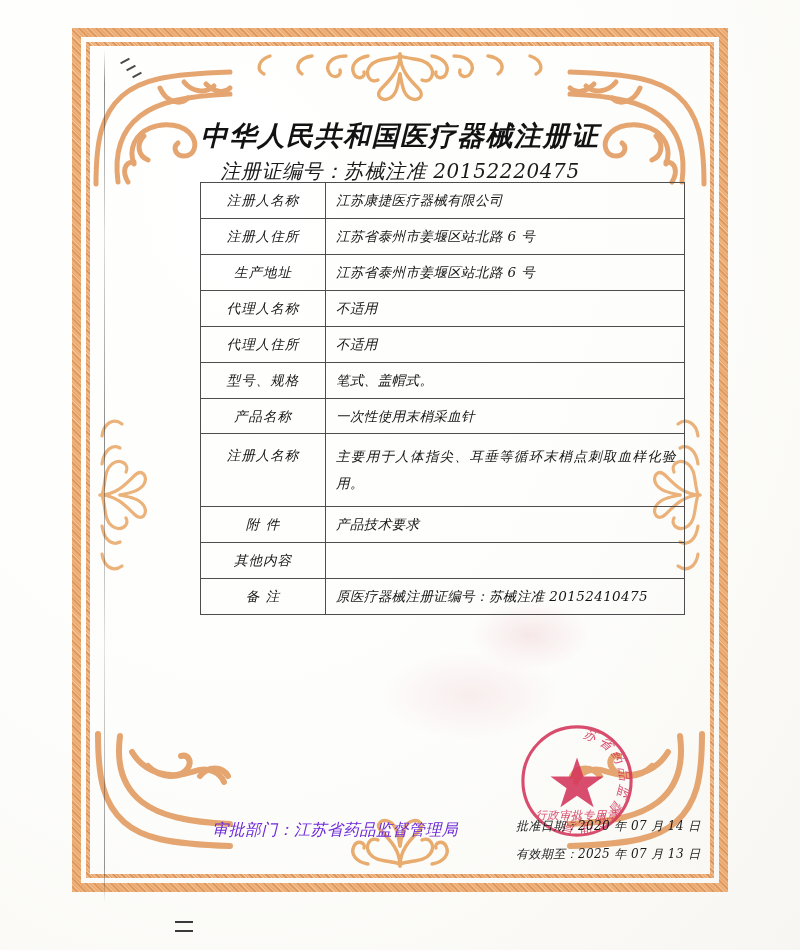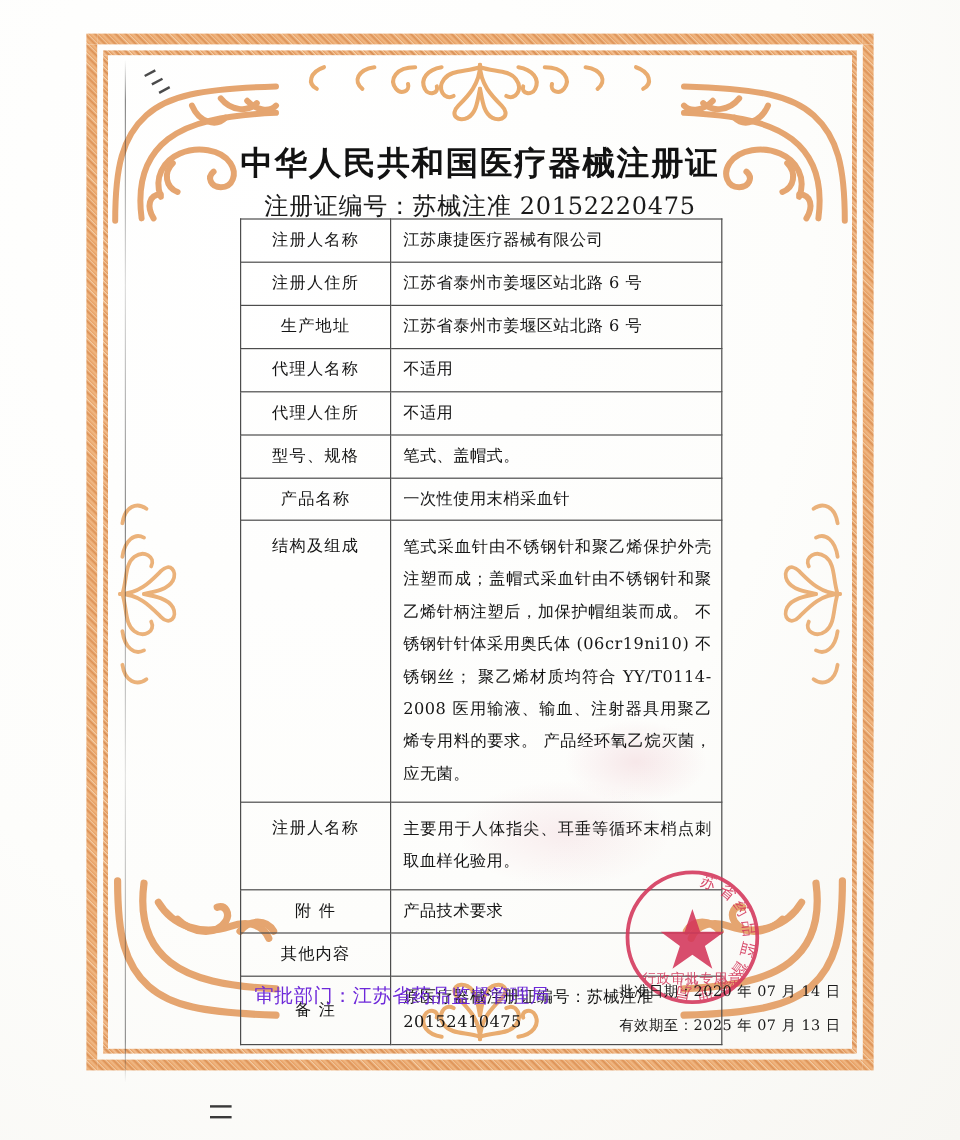--- a/index.html
+++ b/index.html
@@ -84,21 +84,21 @@
   .scan-bottom-mark {
     position:absolute; left: 175px; bottom: 18px;
     width: 18px; height: 7px;
     border-top: 2px solid #3a3a3a;
     border-bottom: 2px solid #3a3a3a;
   }
 
   
   #content {
     position: absolute;
-    left: 0; top: 0; right: 0; bottom: 0;
+    left: 0; top: 0; right: 0; bottom: 0; font-style: italic;
   }
 
   .doc-title {
     position: absolute;
     left: 0; right: 0; top: 118px;
     text-align: center;
     font-size: 27px;
     font-weight: bold;
     letter-spacing: 1.5px;
     color: #121212;
@@ -111,21 +111,21 @@
     text-align: center;
     font-size: 20px;
     color: #1a1a1a;
     letter-spacing: .6px;
   }
 
   
   .cert-table {
     position: absolute;
     left: 200px; top: 182px;
-    width: 402px;
+    width: 485px;
     border-collapse: collapse;
     table-layout: fixed;
   }
   .cert-table td {
     border: 1px solid #4d4d4d;
     vertical-align: middle;
     font-size: 13.5px;
     line-height: 1.55;
     padding: 0;
   }
@@ -351,26 +351,20 @@
       </tr>
       <tr>
         <td class="label">型号、规格</td>
         <td class="value">笔式、盖帽式。</td>
       </tr>
       <tr>
         <td class="label">产品名称</td>
         <td class="value">一次性使用末梢采血针</td>
       </tr>
       <tr>
-        <td class="label" style="vertical-align:top; padding-top:11px;">结构及组成</td>
-        <td class="value justify">
-          <p class="para">笔式采血针由不锈钢针和聚乙烯保护外壳注塑而成；盖帽式采血针由不锈钢针和聚乙烯针柄注塑后，加保护帽组装而成。 不锈钢针针体采用奥氏体 (06cr19ni10) 不锈钢丝； 聚乙烯材质均符合 YY/T0114-2008 医用输液、输血、注射器具用聚乙烯专用料的要求。 产品经环氧乙烷灭菌，应无菌。</p>
-        </td>
-      </tr>
-      <tr>
         <td class="label" style="vertical-align:top; padding-top:11px;">注册人名称</td>
         <td class="value justify">
           <p class="para">主要用于人体指尖、耳垂等循环末梢点刺取血样化验用。</p>
         </td>
       </tr>
       <tr class="row-tall">
         <td class="label">附  件</td>
         <td class="value">产品技术要求</td>
       </tr>
       <tr class="row-tall">

